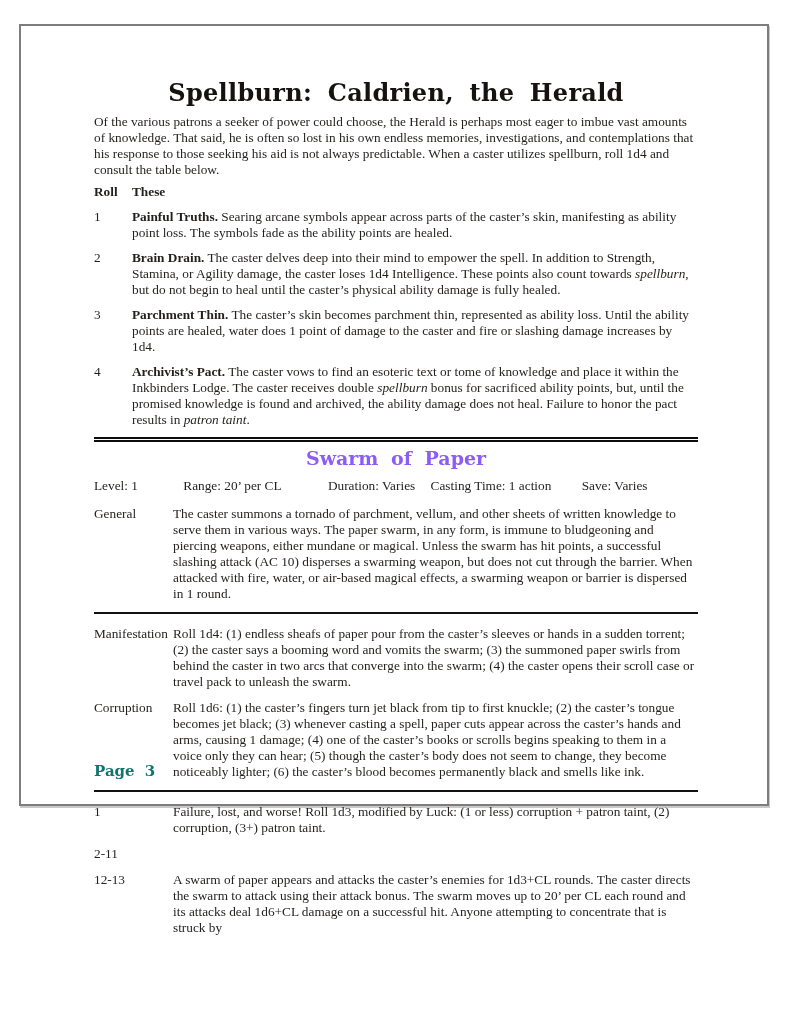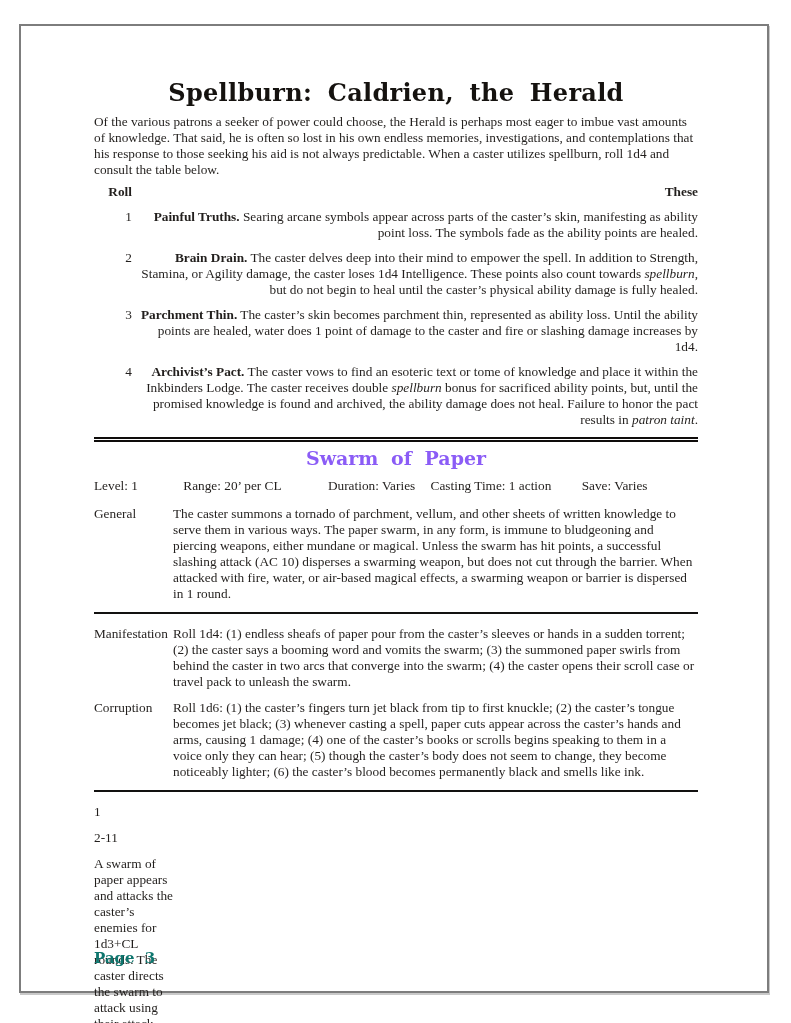--- a/index.html
+++ b/index.html
@@ -6,21 +6,21 @@
   html, body { margin: 0; padding: 0; }
   body {
     width: 791px; height: 1023px;
     background: #ffffff;
     font-family: "Liberation Serif", "DejaVu Serif", serif;
     color: #221f1d;
     position: relative;
   }
   .page {
     position: absolute; left: 19px; top: 24px;
-    width: 750px; height: 969px;
+    width: 750px; height: 782px;
     background: #ffffff;
     border: 2px solid #7d7d7d;
     box-shadow: 1px 2px 0 #c9c9c9;
   }
   .content {
     margin: 54px 69px 0 73px;
     font-size: 13.3px;
     line-height: 16px;
   }
   .b { font-weight: bold; }
@@ -33,21 +33,20 @@
     font-weight: 700;
     word-spacing: 7px;
     letter-spacing: 0.3px;
     color: #15120f;
   }
   p.intro { margin: 0 0 5px 0; }
   .rtable .rrow {
     display: grid;
     grid-template-columns: 38px 1fr;
     margin-top: 9px;
-    text-align: right;
   }
   .rtable .rhead { margin-top: 6px; }
   .double-rule {
     margin-top: 9px;
     height: 5px;
     border-top: 2px solid #0e0c0a;
     border-bottom: 2px solid #0e0c0a;
   }
   h2.spell-title {
     margin: 5px 0 0 0;
@@ -146,25 +145,27 @@
         <div>Corruption</div>
         <div>Roll 1d6: (1) the caster’s fingers turn jet black from tip to first knuckle; (2) the caster’s tongue becomes jet black; (3) whenever casting a spell, paper cuts appear across the caster’s hands and arms, causing 1 damage; (4) one of the caster’s books or scrolls begins speaking to them in a voice only they can hear; (5) though the caster’s body does not seem to change, they become noticeably lighter; (6) the caster’s blood becomes permanently black and smells like ink.</div>
       </div>
     </div>
 
     <div class="rule"></div>
 
     <div class="stable">
       <div class="srow">
         <div>1</div>
+        <div>Failure, lost, and worse! Roll 1d3, modified by Luck: (1 or less) corruption + patron taint, (2) corruption, (3+) patron taint.</div>
       </div>
       <div class="srow">
         <div>2-11</div>
       </div>
       <div class="srow">
+        <div>12-13</div>
         <div>A swarm of paper appears and attacks the caster’s enemies for 1d3+CL rounds. The caster directs the swarm to attack using their attack bonus. The swarm moves up to 20’ per CL each round and its attacks deal 1d6+CL damage on a successful hit. Anyone attempting to concentrate that is struck by</div>
       </div>
     </div>
 
   </div>
 
   <div class="page-number">Page 3</div>
 </div>
 
 </body></html>

